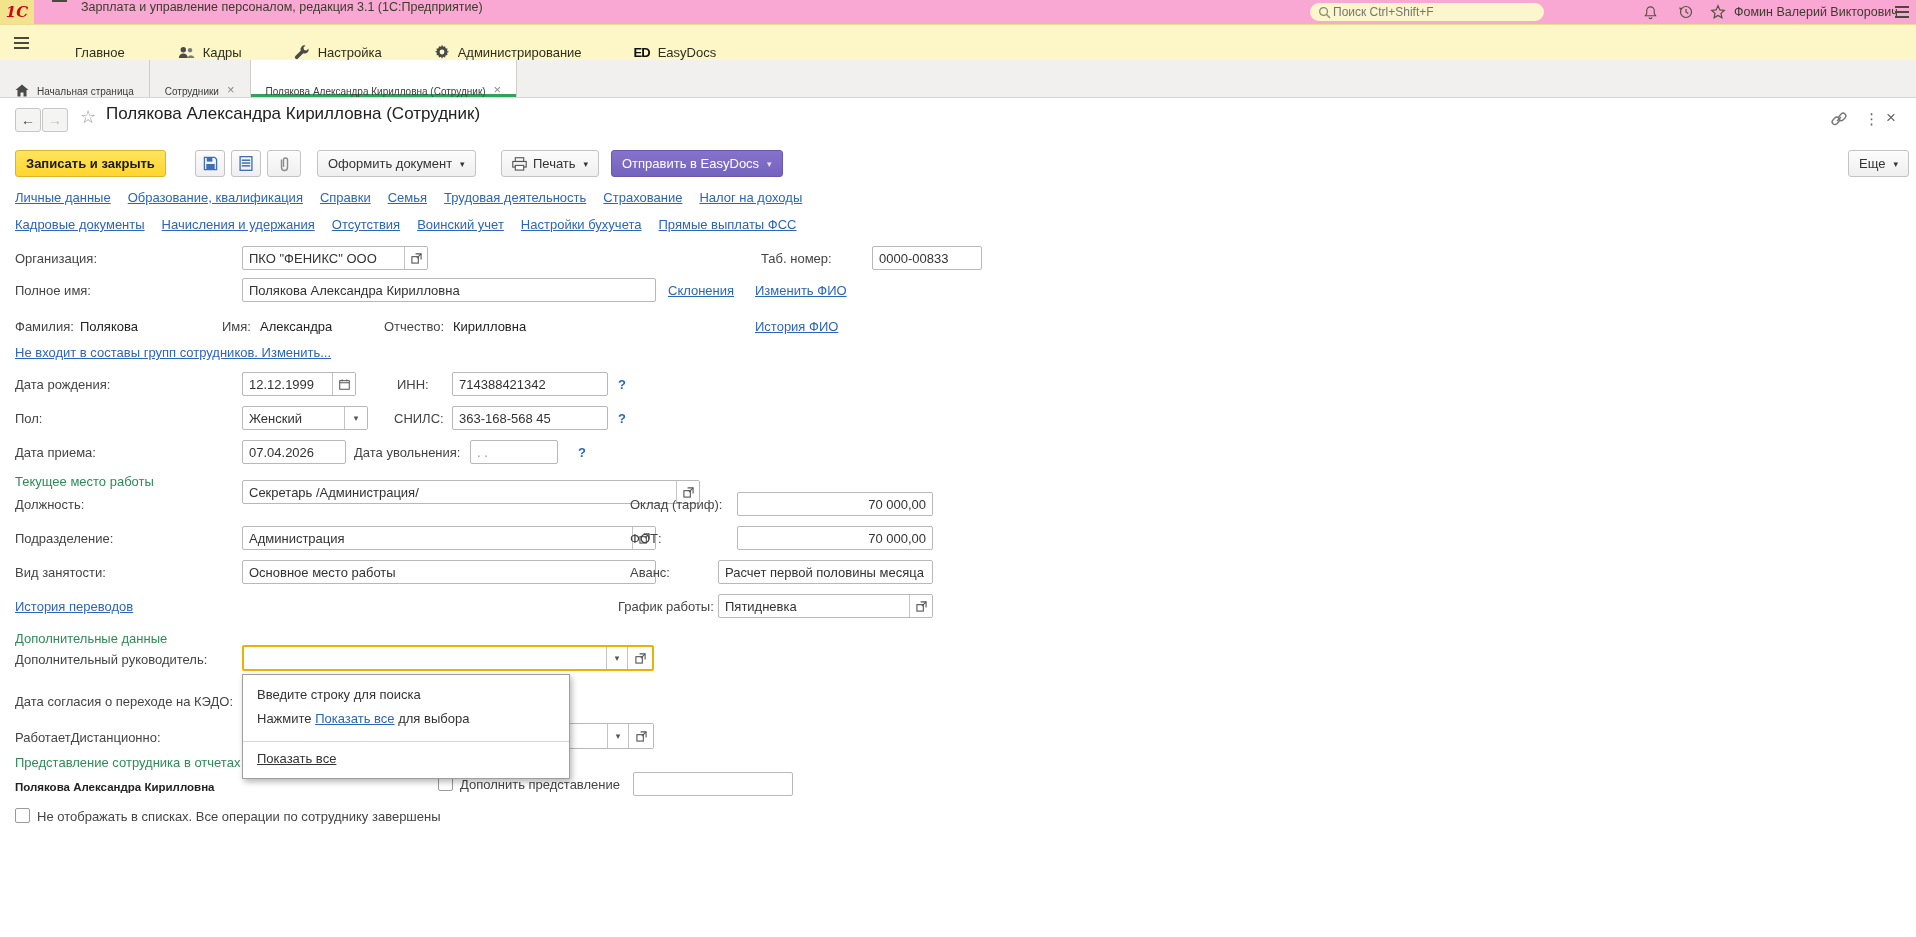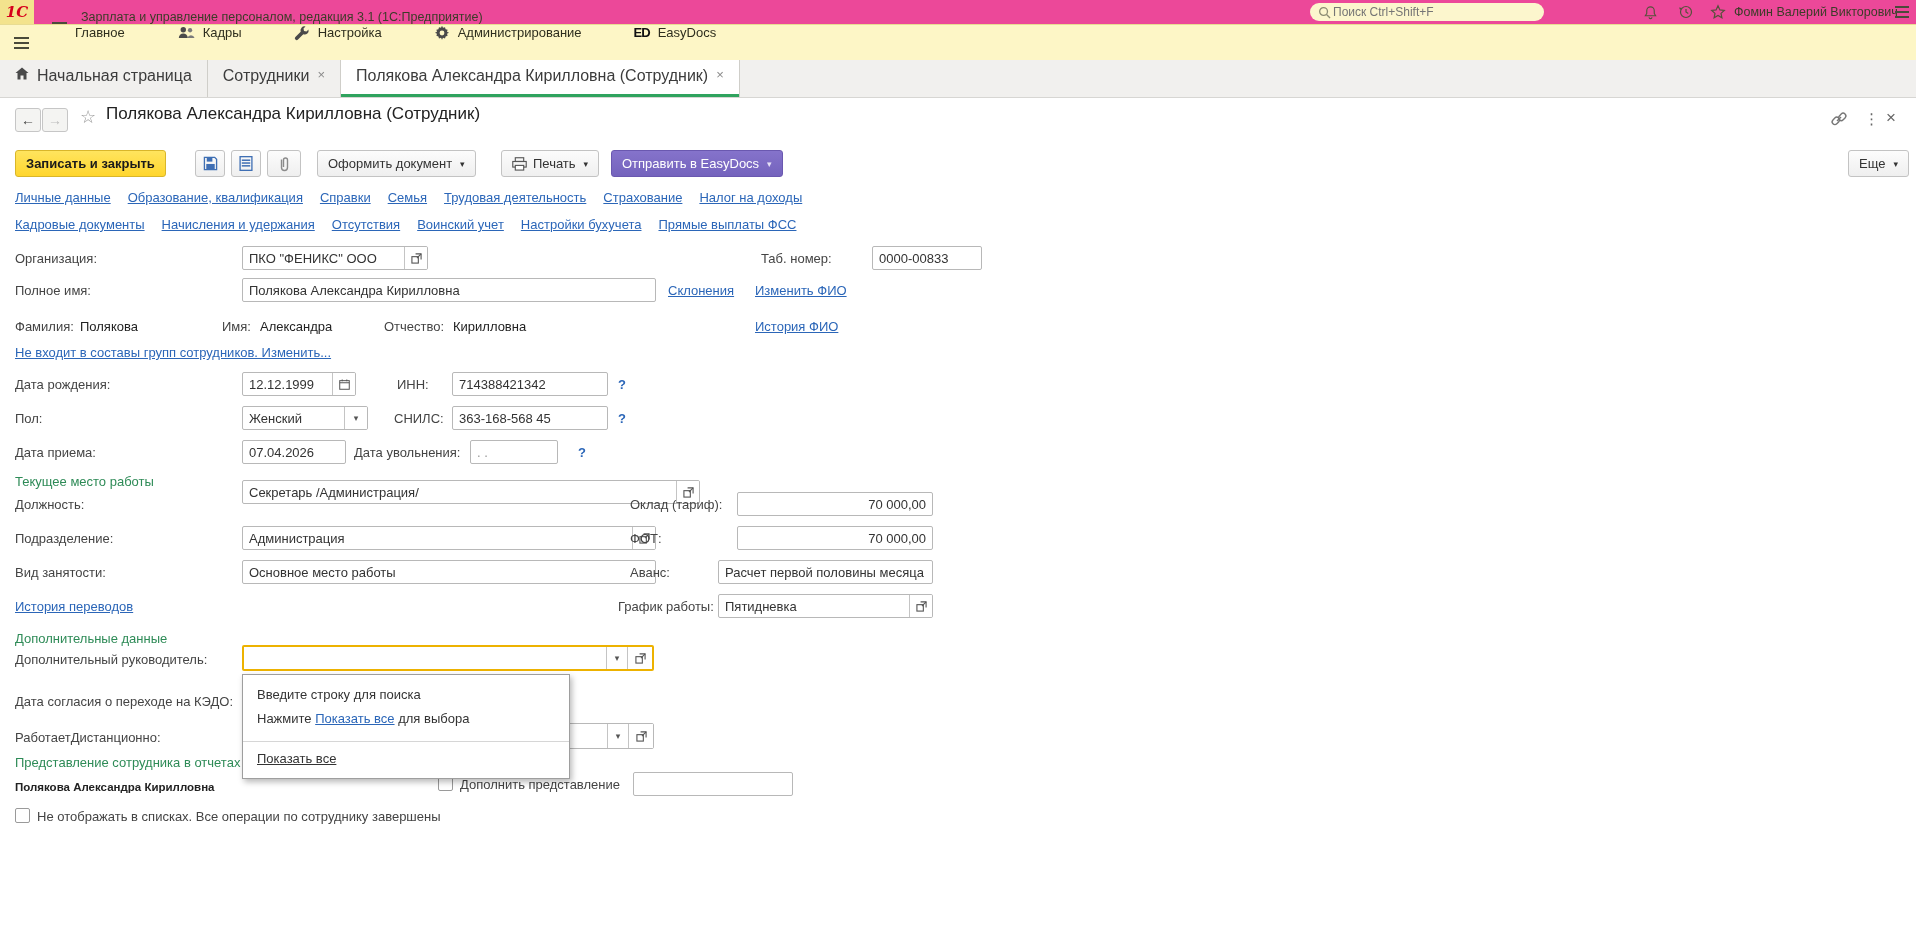--- a/index.html
+++ b/index.html
@@ -1,36 +1,36 @@
 <!DOCTYPE html>
 <html><head>
 <meta charset="utf-8">
 <style>
   html,body{margin:0;padding:0;background:#fff}
   #app{position:relative;width:1916px;height:937px;background:#fff;overflow:hidden;
        font-family:"Liberation Sans",sans-serif;font-size:13px;color:#333}
   .abs{position:absolute}
   
-  .titlebar{left:0;top:0;width:1916px;height:24px;background:#ec4899;border-bottom:1px solid #e8dc92;display:flex;align-items:flex-end}
+  .titlebar{left:0;top:0;width:1916px;height:24px;background:#f9a8d4;border-bottom:1px solid #e8dc92;display:flex;align-items:flex-start}
   .logo-box{width:34px;height:24px;background:#f3e38d;display:flex;align-items:center;justify-content:center}
   .logo-1c{font-family:"DejaVu Serif",serif;font-style:italic;font-weight:bold;color:#d6001c;font-size:15px}
   .burger{display:inline-block;width:15px;height:2px;background:#4a4a3a;box-shadow:0 5px 0 #4a4a3a,0 10px 0 #4a4a3a;margin-top:-10px}
   .tb-title{margin-left:14px;font-size:12.5px;color:#3c3c28}
   .search-box{position:absolute;left:1310px;top:3px;width:218px;height:18px;background:#fcf6cd;border-radius:9px;display:flex;align-items:center;padding:0 8px}
   .search-box input{border:none;outline:none;background:transparent;font-size:12px;color:#555;width:170px;font-family:"Liberation Sans",sans-serif}
   .tb-ic{position:absolute;top:3px;width:20px;height:18px;display:flex;align-items:center;justify-content:center;color:#55513a;cursor:pointer}
   .user-name{position:absolute;left:1734px;top:5px;font-size:12.5px;color:#3c3c28;white-space:nowrap}
   
   .menubar{left:0;top:25px;width:1916px;height:35px;background:#fdf6c6;display:flex;align-items:center}
   .mb-burger{margin-left:14px;margin-right:20px}
-  .mb-item{display:flex;align-items:flex-start;gap:8px;padding:0 26px;height:35px;color:#2e2e1e;cursor:pointer}
+  .mb-item{display:flex;align-items:flex-end;gap:8px;padding:0 26px;height:35px;color:#2e2e1e;cursor:pointer}
   .ed-badge{font-weight:bold;font-size:13px;color:#111;letter-spacing:-1px}
   
   .tabbar{left:0;top:60px;width:1916px;height:37px;background:#f1f0ee;border-bottom:1px solid #d7d6d3;display:flex}
-  .tab{display:flex;align-items:flex-start;gap:8px;padding:7px 15px;font-size:16px;color:#3c3c3c;border-right:1px solid #cfcec9;cursor:pointer;white-space:nowrap;box-sizing:border-box;height:37px}
+  .tab{display:flex;align-items:flex-end;gap:8px;padding:0 15px;font-size:10px;color:#3c3c3c;border-right:1px solid #cfcec9;cursor:pointer;white-space:nowrap;box-sizing:border-box;height:37px}
   .tab.active{background:#fff;box-shadow:inset 0 -3px 0 #2fa35e}
   .x-icon{color:#8a8a8a;font-size:13px;cursor:pointer}
   .x-icon::before{content:"\00d7"}
   
   .navbtn{width:26px;height:24px;border:1px solid #c6c6c6;background:#f4f4f2;border-radius:3px;display:flex;align-items:center;justify-content:center;font-size:14px;cursor:pointer;box-sizing:border-box}
   .page-title{font-size:17px;color:#222;white-space:nowrap}
   .star-ic::before{content:"\2606";font-size:18px;color:#9a9a9a}
   .kebab::before{content:"\22ee";font-size:15px;color:#666}
   
   .btn{position:absolute;height:27px;border:1px solid #c3c3c3;background:linear-gradient(#fcfcfc,#efefef);border-radius:3px;display:flex;align-items:center;justify-content:center;gap:6px;padding:0 10px;box-sizing:border-box;cursor:pointer;font-size:13px;color:#333;white-space:nowrap}

